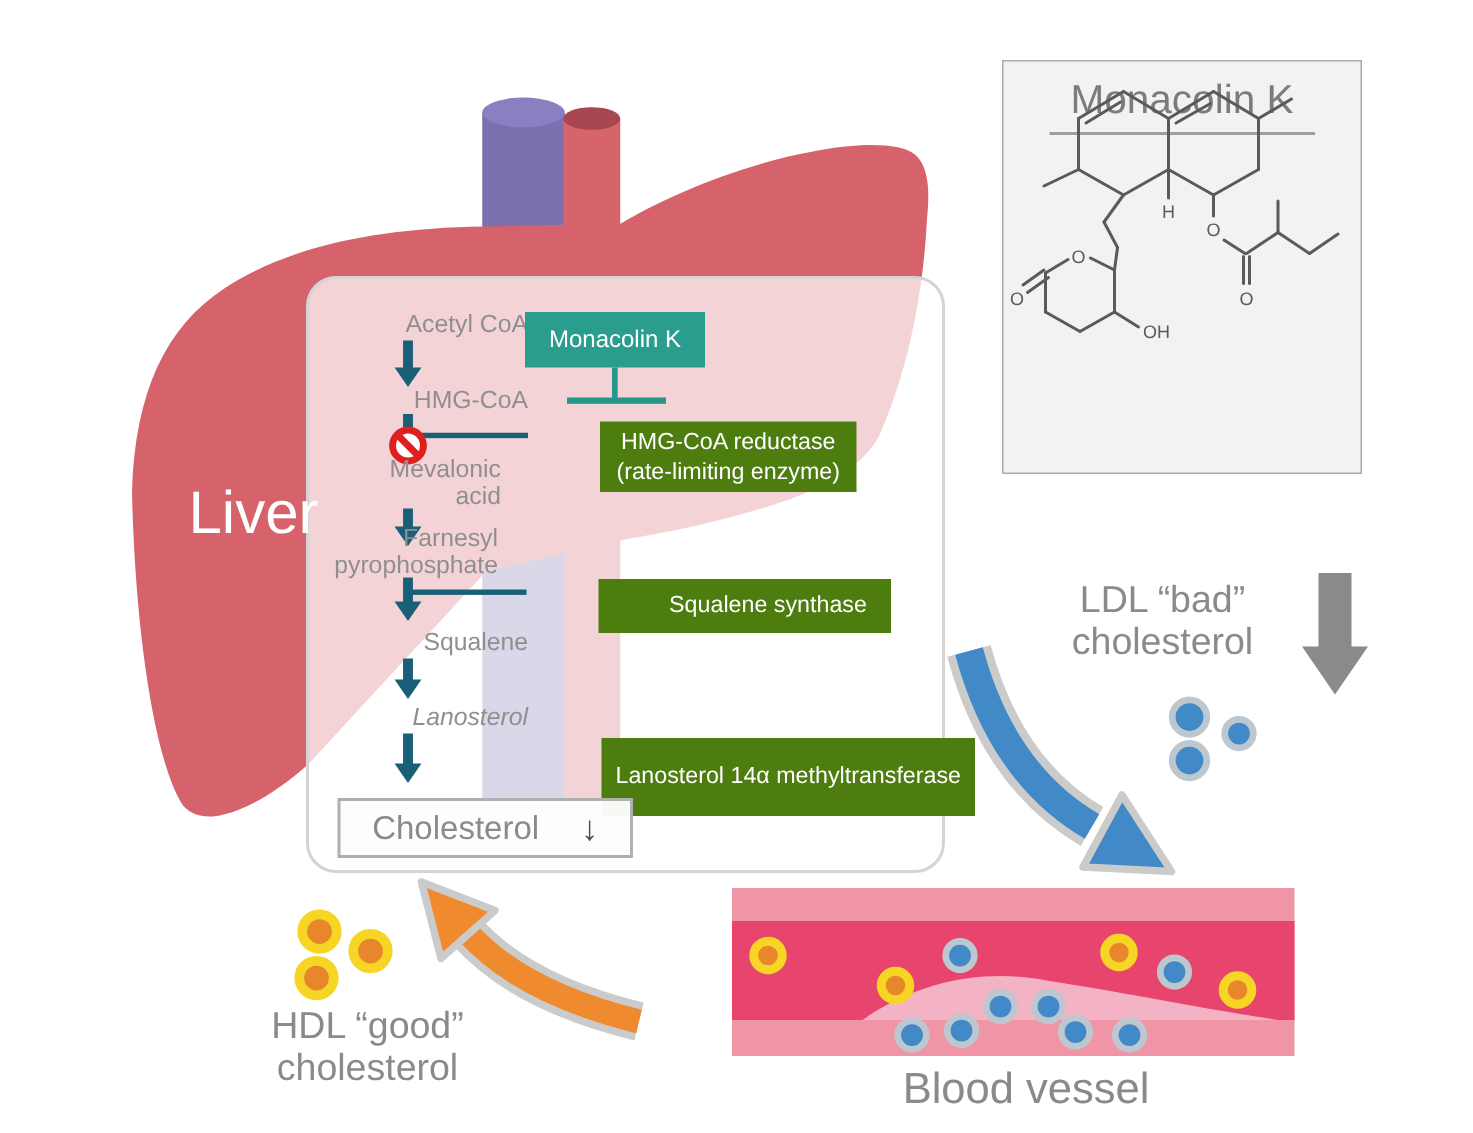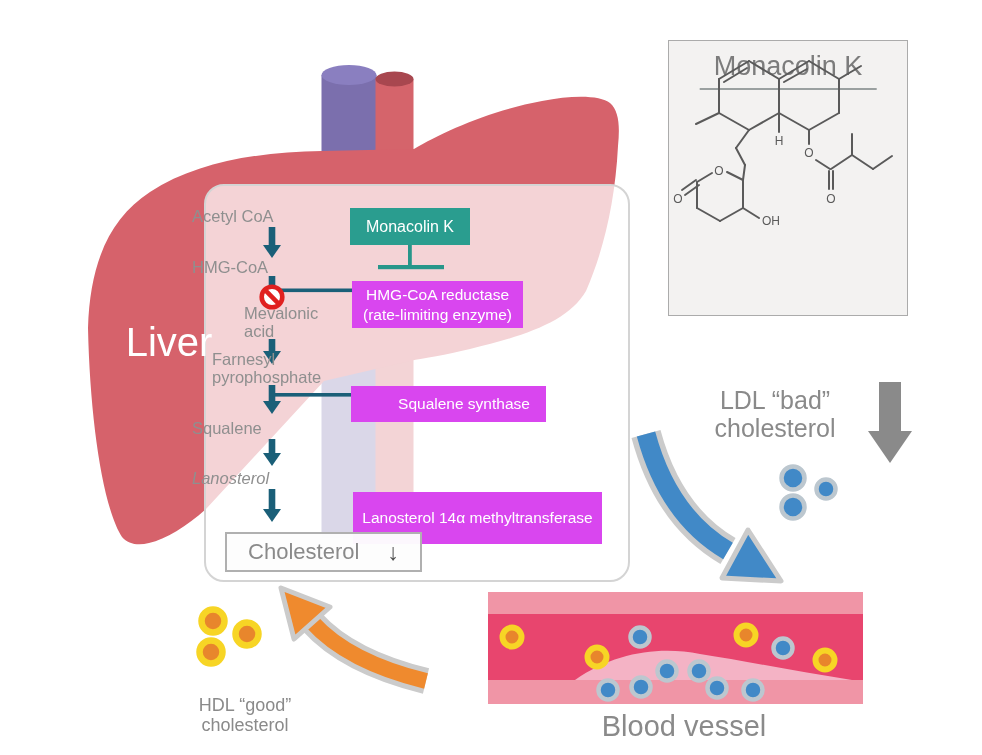--- a/index.html
+++ b/index.html
@@ -1,38 +1,38 @@
 <!DOCTYPE html>
 <html><head>
 <meta charset="utf-8">
 <style>
   html,body{margin:0;padding:0;background:#fff;}
   #stage{position:relative;width:982px;height:755px;background:#fff;overflow:hidden;
          font-family:"Liberation Sans","DejaVu Sans",sans-serif;}
   #stage svg{position:absolute;left:0;top:0;}
   .gray-label{color:#8a8a8a;text-align:center;line-height:1.13;}
-  .node-label{position:absolute;text-align:left;font-size:16.5px;color:#8f8f8f;line-height:1.12;}
-  .enzyme-box{position:absolute;background:#d946ef;color:#fff;display:flex;flex-direction:column;
-              align-items:center;justify-content:center;text-align:center;font-size:15.5px;line-height:1.28;}
+  .node-label{position:absolute;text-align:right;font-size:16.5px;color:#8f8f8f;line-height:1.12;}
+  .enzyme-box{position:absolute;background:#4d7c0f;color:#fff;display:flex;flex-direction:column;
+              align-items:center;justify-content:center;text-align:center;font-size:15.5px;line-height:1.28;margin-left:48px;}
   #pathway-panel{position:absolute;left:204px;top:184px;width:426px;height:398px;
                  background:rgba(255,255,255,0.72);border:2px solid #d4d4d4;border-radius:20px;box-sizing:border-box;z-index:2;}
   #monacolin-inhibitor-box{position:absolute;left:350px;top:208px;width:120px;height:37px;background:#2a9d8f;
                  color:#fff;font-size:16px;display:flex;align-items:center;justify-content:center;z-index:4;}
   #liver-label{position:absolute;left:104px;top:320px;width:130px;color:#fff;font-size:40px;text-align:center;z-index:4;}
   #cholesterol-box{position:absolute;left:225px;top:532px;width:197px;height:40px;background:rgba(253,253,253,0.97);
                  border:2px solid #b0b0b0;box-sizing:border-box;display:flex;align-items:center;justify-content:center;gap:28px;z-index:4;}
   #cholesterol-box .c-label{font-size:22px;color:#8a8a8a;}
   #cholesterol-box .c-arrow{font-size:23px;font-weight:bold;color:#4f4f4f;}
   #structure-panel{position:absolute;left:668px;top:40px;width:240px;height:276px;background:#f3f2f1;
                  border:1px solid #ababab;box-sizing:border-box;z-index:2;}
   #structure-title{position:absolute;top:10px;left:50%;transform:translateX(-50%);font-size:27px;color:#7c7c7c;
                  white-space:nowrap;border-bottom:2px solid #9aa0a0;padding:0 14px 6px 14px;}
   #structure-svg{position:absolute;left:6px;top:62px;}
   #ldl-label{position:absolute;left:672px;top:386px;width:206px;font-size:25px;z-index:4;}
-  #hdl-label{position:absolute;left:145px;top:695px;width:200px;font-size:18px;z-index:4;}
+  #hdl-label{position:absolute;left:145px;top:670px;width:200px;font-size:25px;z-index:4;}
   #blood-vessel-label{position:absolute;left:584px;top:710px;width:200px;font-size:29px;z-index:4;}
   #svg-under{z-index:1;}
   #svg-over{z-index:3;}
   .z4{z-index:4;}
 </style>
 </head>
 <body>
 
 <div id="stage">
 

